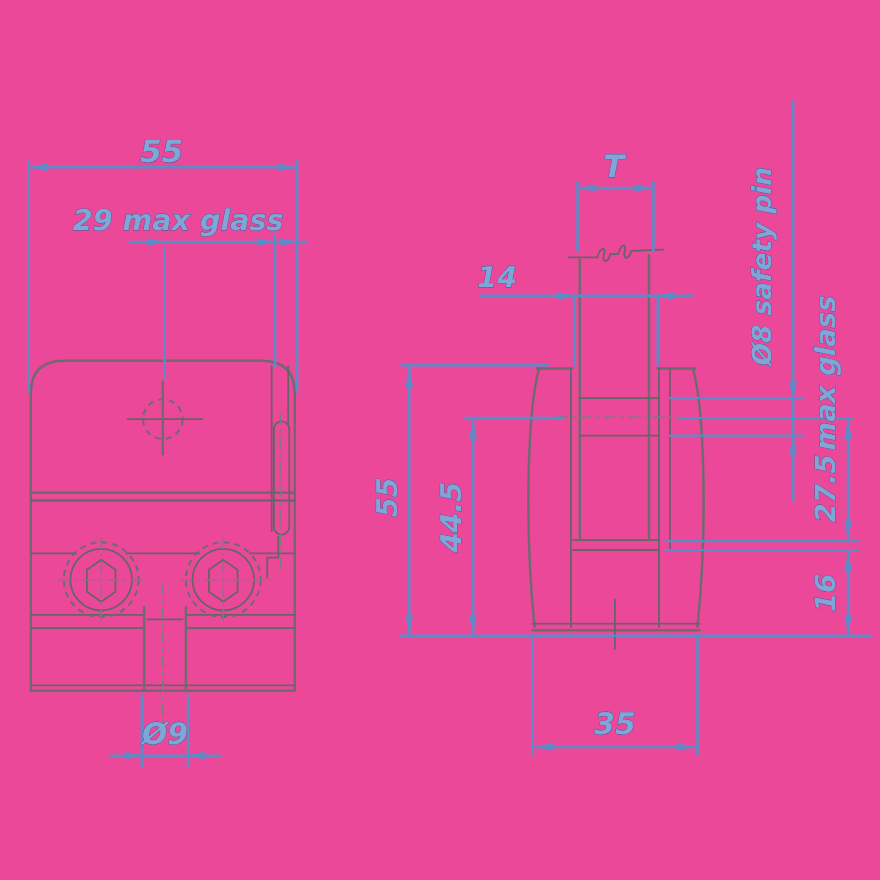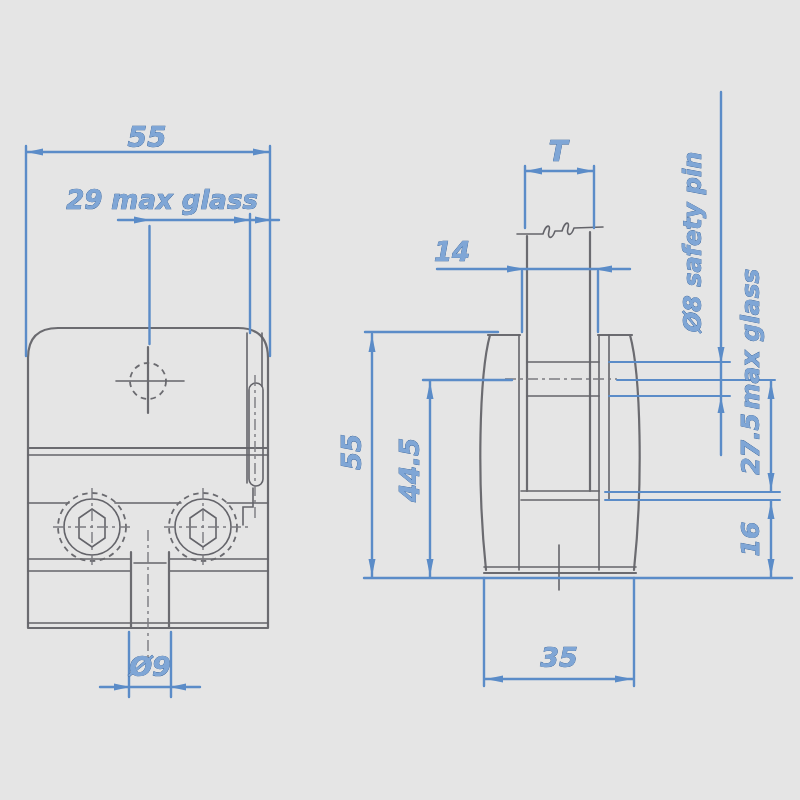--- a/index.html
+++ b/index.html
@@ -1,16 +1,16 @@
 <!DOCTYPE html>
 <html><head>
 <meta charset="utf-8">
 <style>
   html,body{margin:0;padding:0;background:#000;}
-  .stage{width:800px;height:800px;background:#e5e5e5;position:relative;overflow:hidden;}
+  .stage{width:800px;height:800px;background:#ec4899;position:relative;overflow:hidden;}
   svg{display:block;}
   
   .pl{stroke:#6b6b70;stroke-width:2.2;fill:none;stroke-linecap:round;stroke-linejoin:round;}
   .pl2{stroke:#64646a;stroke-width:1.6;fill:none;stroke-linecap:round;}
   .dash{stroke:#6b6b70;stroke-width:1.8;fill:none;stroke-dasharray:5.5 4.5;}
   .cl{stroke:#7b7b80;stroke-width:1.4;fill:none;stroke-dasharray:11 4 3 4;}
   
   .dl{stroke:#5b8cc8;stroke-width:2.4;fill:none;stroke-linecap:round;}
   .dl1{stroke:#5b8cc8;stroke-width:2;fill:none;stroke-linecap:round;}
   .ar{fill:#5b8cc8;stroke:none;}

